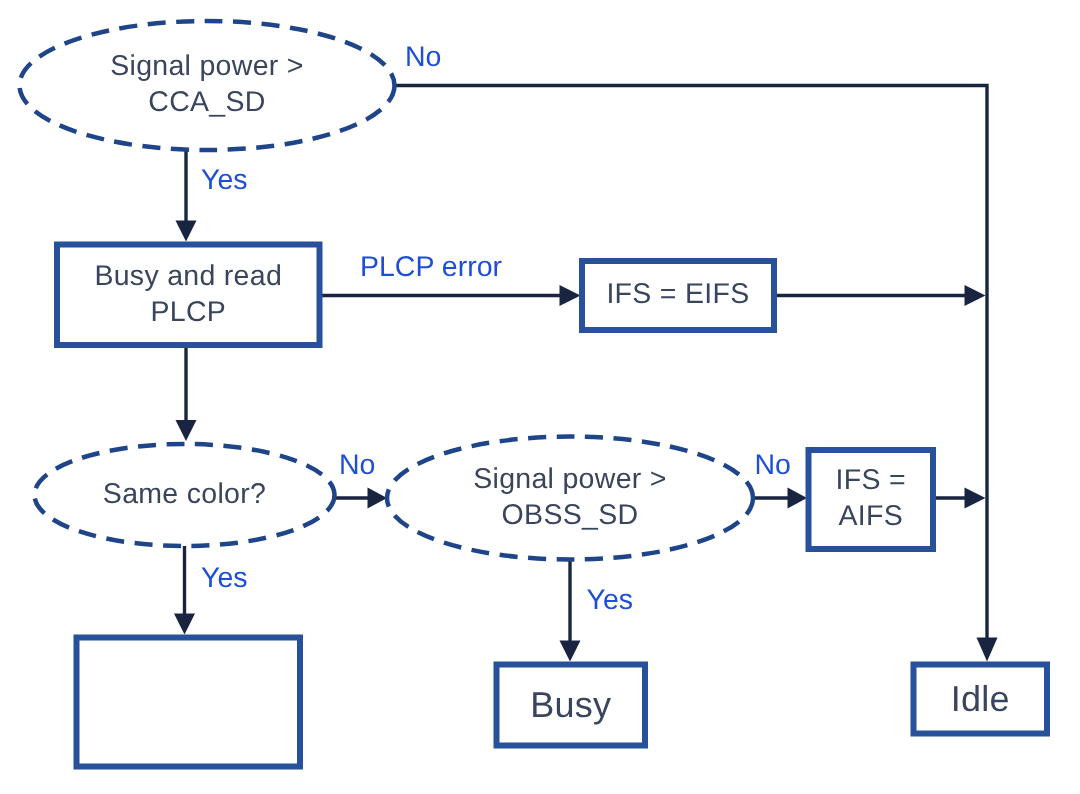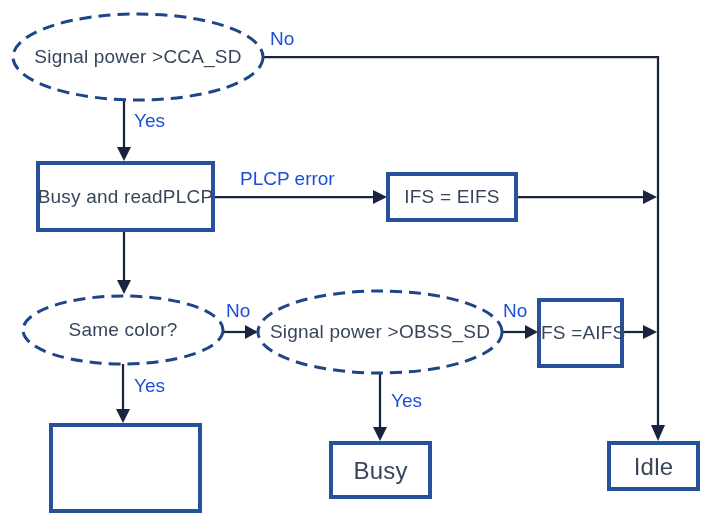--- a/index.html
+++ b/index.html
@@ -16,21 +16,21 @@
     overflow: hidden;
   }
   .stage svg {
     position: absolute;
     left: 0;
     top: 0;
   }
   .node-text {
     position: absolute;
     display: flex;
-    flex-direction: row;
+    flex-direction: column;
     align-items: center;
     justify-content: center;
     text-align: center;
     color: #39455c;
     font-size: 19px;
     line-height: 24px;
     letter-spacing: 0.2px;
     white-space: nowrap;
   }
   .node-text.big {

